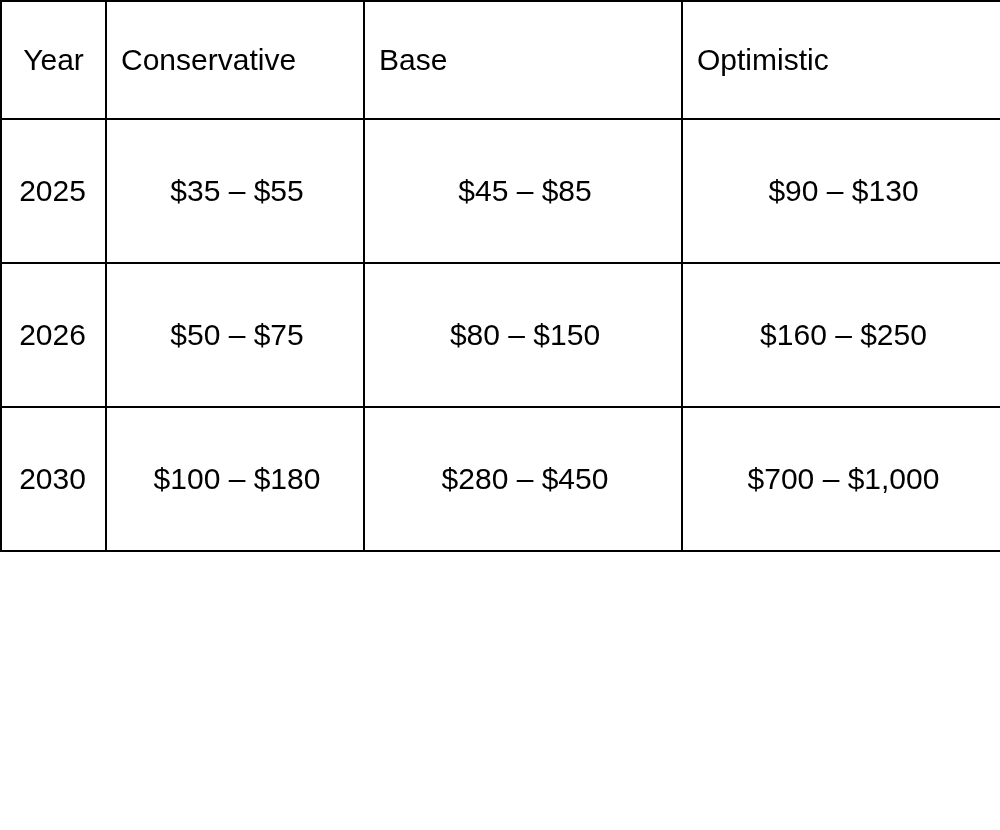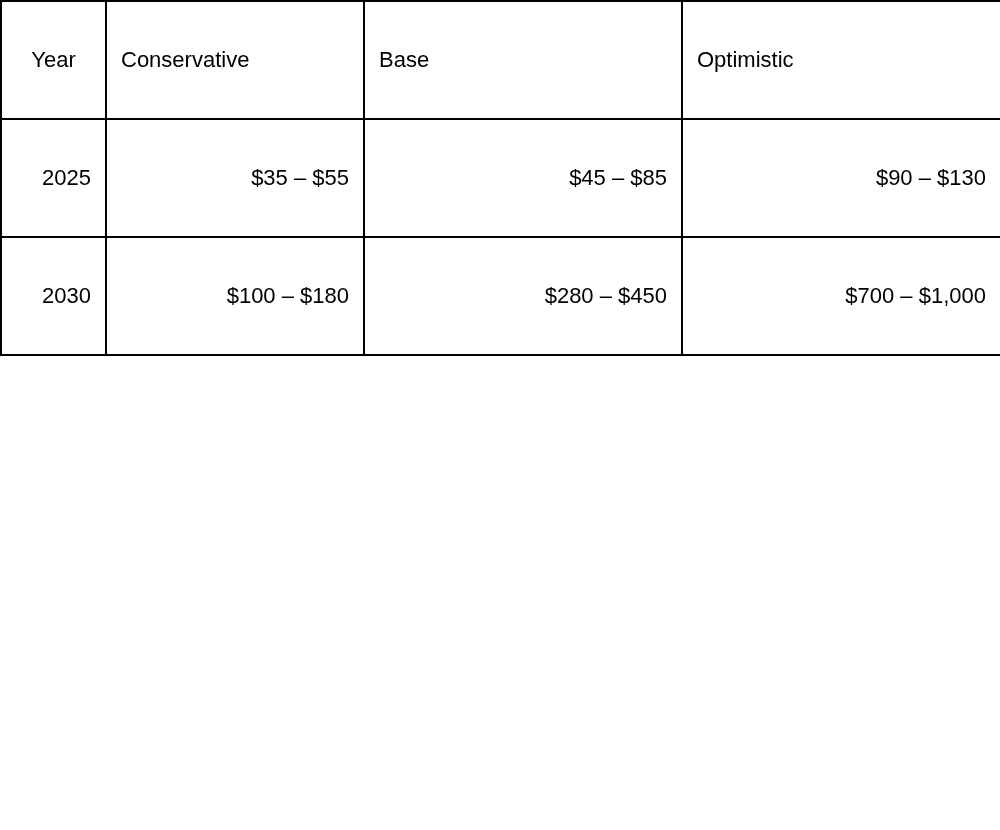--- a/index.html
+++ b/index.html
@@ -26,36 +26,36 @@
   }
   table.forecast-table col.c-year      { width: 105px; }
   table.forecast-table col.c-cons      { width: 258px; }
   table.forecast-table col.c-base      { width: 318px; }
   table.forecast-table col.c-opt       { width: 319px; }
 
   table.forecast-table th,
   table.forecast-table td {
     border: 2px solid #000000;
     padding: 0 14px;
-    font-size: 22px;
+    font-size: 30px;
     font-weight: 400;
     vertical-align: middle;
     line-height: 1.2;
     box-sizing: border-box;
   }
   table.forecast-table thead th {
     height: 118px;
     text-align: left;
   }
   table.forecast-table thead th.th-year {
     text-align: center;
   }
   table.forecast-table tbody td {
-    height: 118px;
-    text-align: right;
+    height: 144px;
+    text-align: center;
   }
   table.forecast-table tbody td.cell-year {
     padding-left: 12px;
   }
   table.forecast-table tbody td.cell-val {
     padding-left: 18px;
     margin-left: 21px;
   }
 </style>
 </head>
@@ -78,20 +78,26 @@
       </tr>
     </thead>
     <tbody>
       <tr>
         <td class="cell-year">2025</td>
         <td class="cell-val">$35 – $55</td>
         <td class="cell-val">$45 – $85</td>
         <td class="cell-val">$90 – $130</td>
       </tr>
       <tr>
+        <td class="cell-year">2026</td>
+        <td class="cell-val">$50 – $75</td>
+        <td class="cell-val">$80 – $150</td>
+        <td class="cell-val">$160 – $250</td>
+      </tr>
+      <tr>
         <td class="cell-year">2030</td>
         <td class="cell-val">$100 – $180</td>
         <td class="cell-val">$280 – $450</td>
         <td class="cell-val">$700 – $1,000</td>
       </tr>
     </tbody>
   </table>
 </div>
 
 </body></html>

